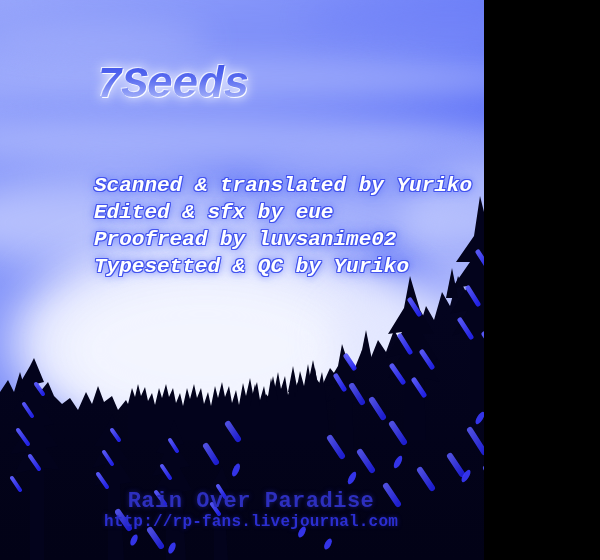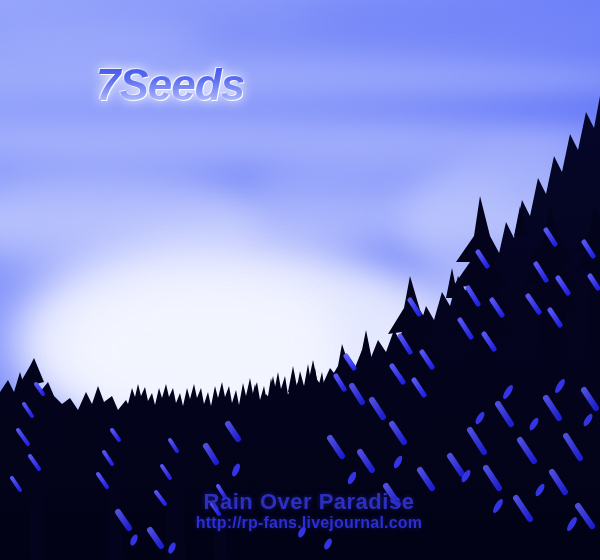--- a/index.html
+++ b/index.html
@@ -7,24 +7,25 @@
     margin: 0;
     padding: 0;
     background: #000;
   }
   body {
     font-family: "Liberation Sans", sans-serif;
   }
 
   #page {
     position: relative;
-    width: 600px;
+    width: 484px;
     height: 560px;
     overflow: hidden;
     background: #8b9bf8;
+    font-family: Liberation Mono, monospace;
   }
 
   
   .sky-base {
     position: absolute;
     inset: 0;
     background:
       linear-gradient(to bottom right,
         #98a6fb 0%,
         #8b9bfa 18%,
@@ -319,19 +320,25 @@
         <ellipse cx="328" cy="544" rx="3" ry="6" transform="rotate(28 328 544)"></ellipse>
         <ellipse cx="134" cy="540" rx="3" ry="6" transform="rotate(25 134 540)"></ellipse>
         <ellipse cx="172" cy="548" rx="3" ry="6" transform="rotate(25 172 548)"></ellipse>
         <ellipse cx="236" cy="470" rx="3" ry="7" transform="rotate(25 236 470)"></ellipse>
       </g>
     </svg>
   </div>
 
   <div id="title">7Seeds</div>
 
+  <div id="credits">
+    <div class="credit-line">Scanned &amp; translated by Yuriko</div>
+    <div class="credit-line">Edited &amp; sfx by eue</div>
+    <div class="credit-line">Proofread by luvsanime02</div>
+    <div class="credit-line">Typesetted &amp; QC by Yuriko</div>
+  </div>
 
   <div id="watermark">
     <div id="wm-title">Rain Over Paradise</div>
     <div id="wm-url">http://rp-fans.livejournal.com</div>
   </div>
 
 </div>
 
 </body></html>

